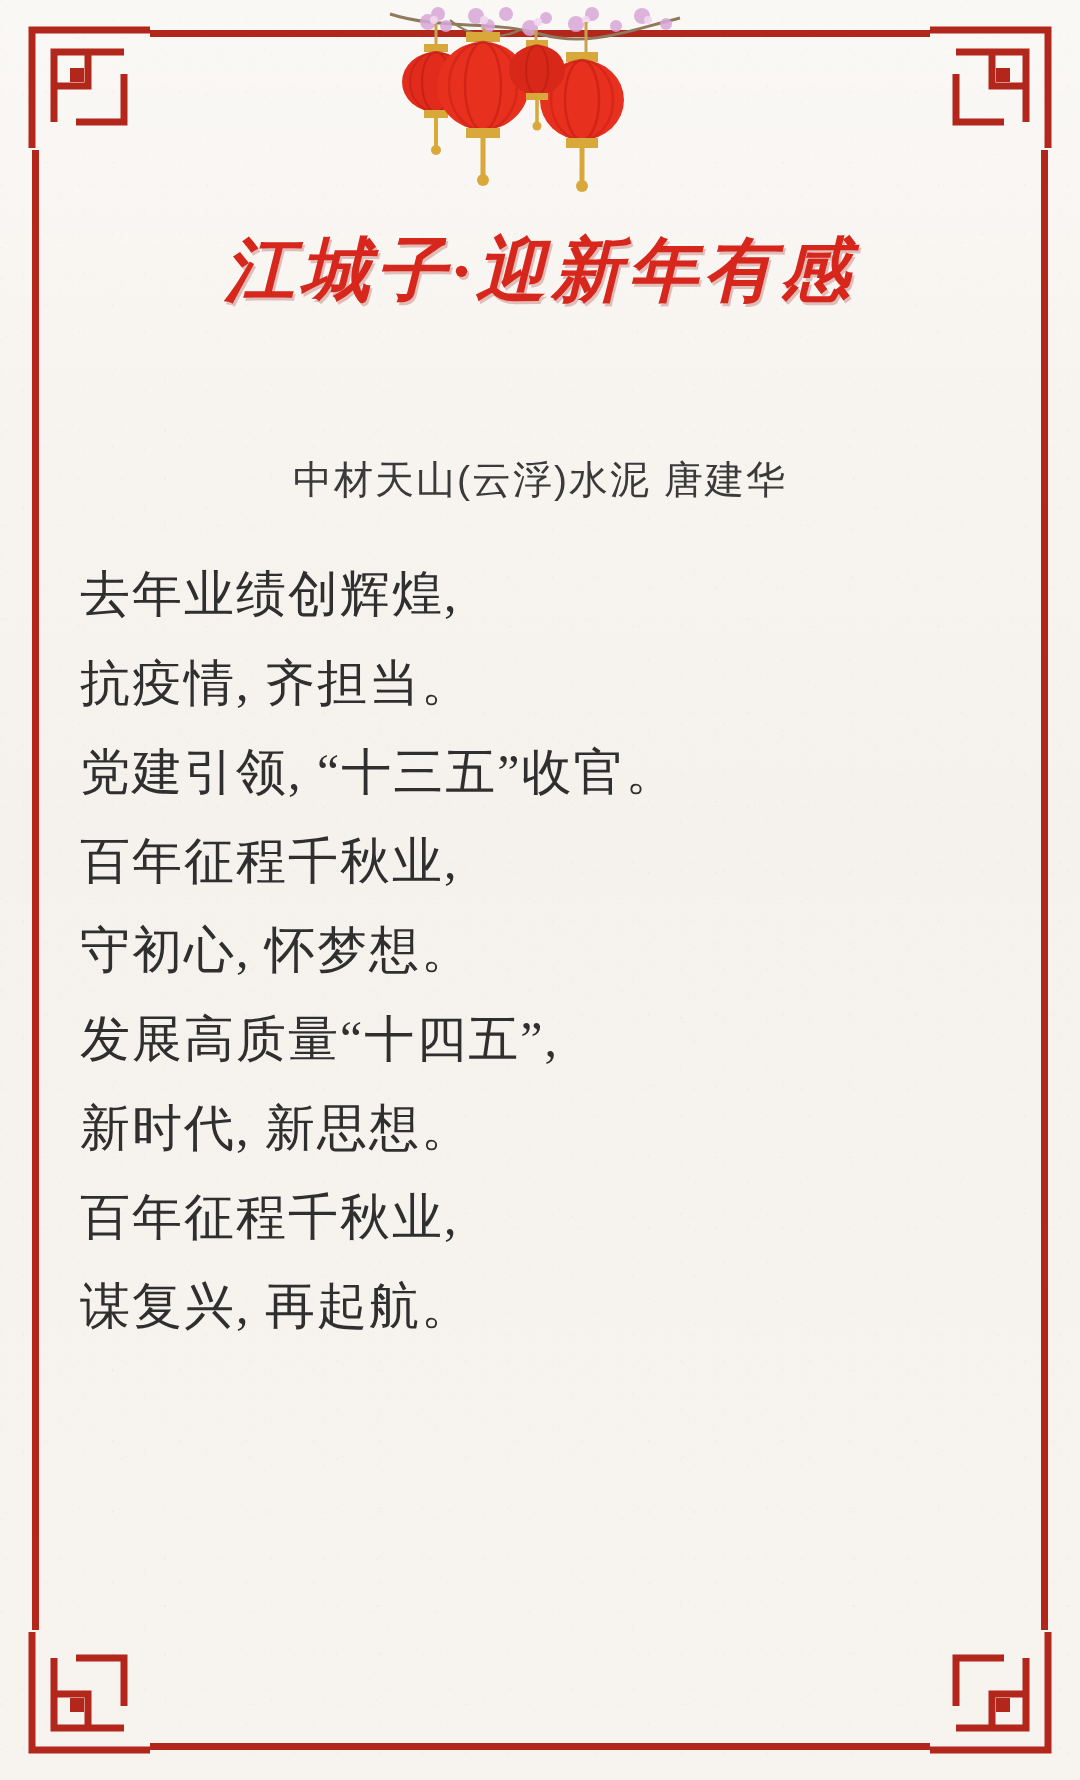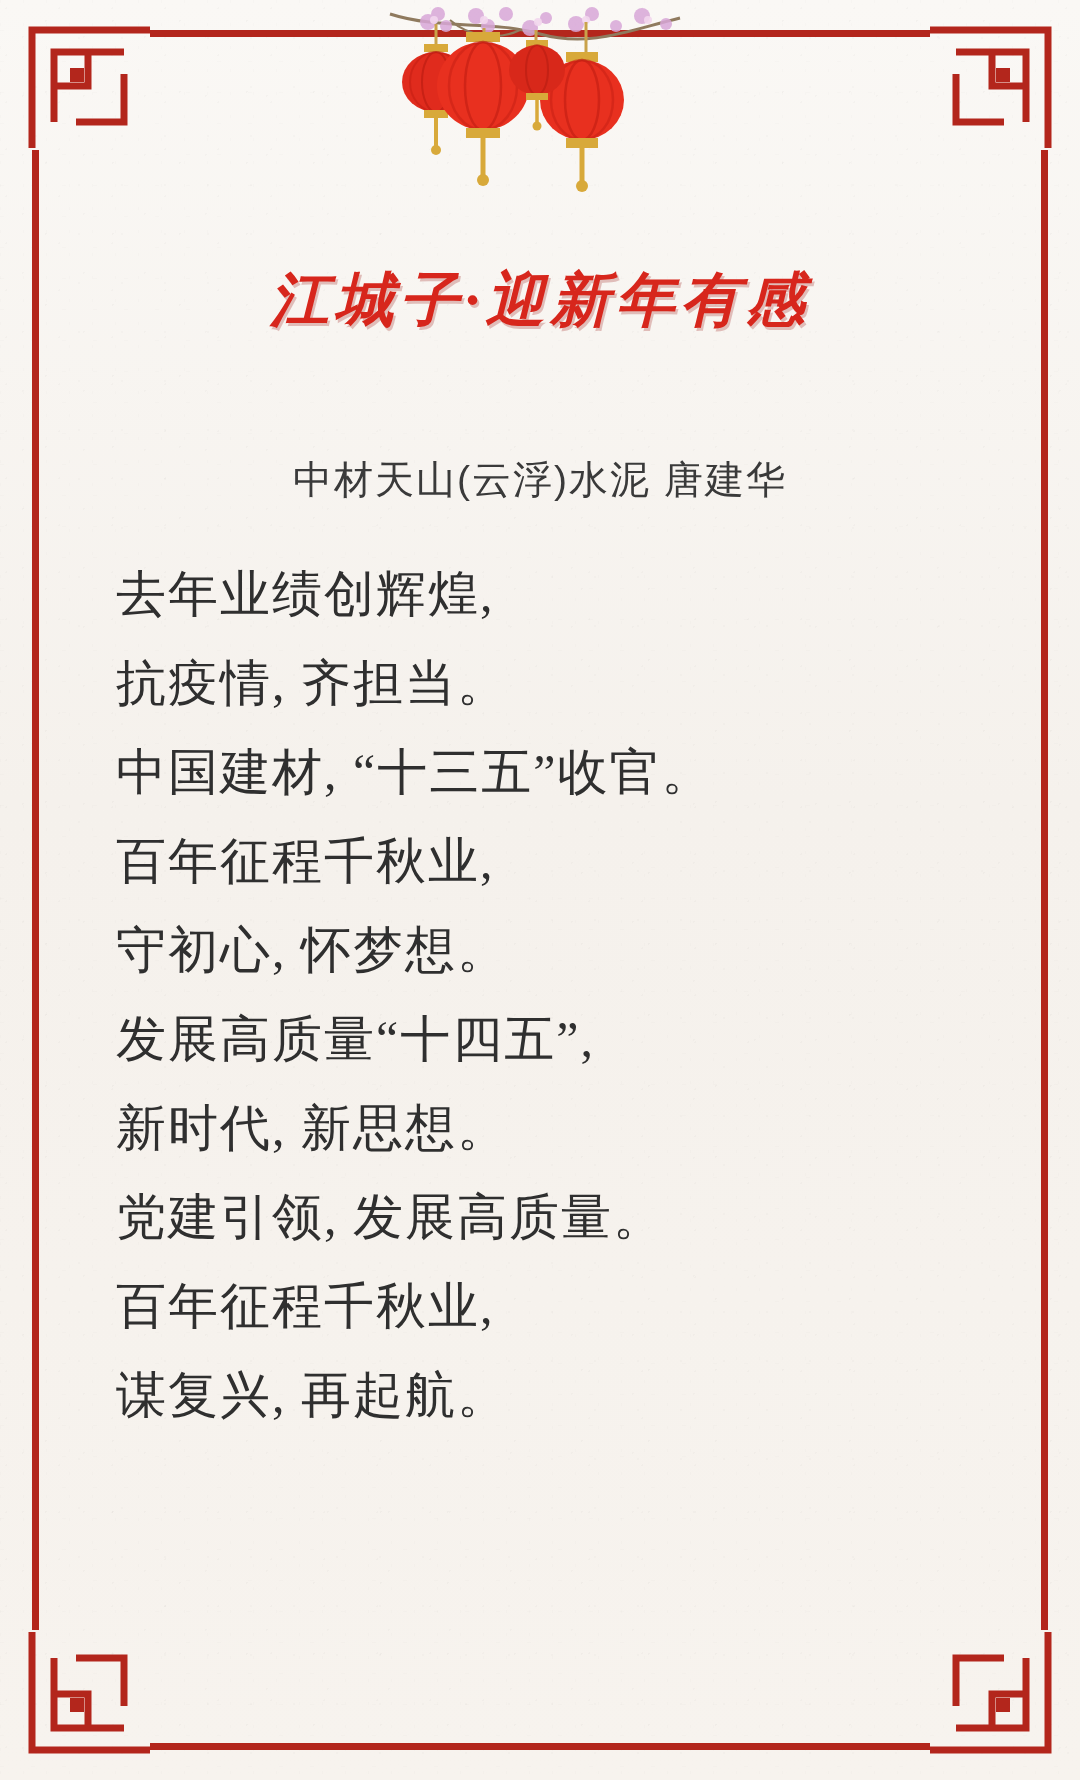--- a/index.html
+++ b/index.html
@@ -59,27 +59,27 @@
     top: 0;
     left: 50%;
     transform: translateX(-50%);
     width: 320px;
     height: 230px;
   }
 
   
   .title {
     position: absolute;
-    top: 268px;
+    top: 232px;
     left: 0;
     width: 1080px;
     text-align: center;
     color: #d7261c;
     font-family: "Liberation Serif", serif;
-    font-size: 59px;
+    font-size: 70px;
     font-weight: 700;
     font-style: italic;
     letter-spacing: 6px;
     line-height: 1.1;
     text-shadow: 2px 3px 0 rgba(150,20,14,0.25);
     white-space: nowrap;
   }
 
   .byline {
     position: absolute;
@@ -92,21 +92,21 @@
     font-size: 39px;
     letter-spacing: 2px;
     margin-top: 48px;
   }
 
   .poem {
     position: absolute;
     top: 550px;
     left: 0;
     width: 857px;
-    padding-left: 116px;
+    padding-left: 80px;
     box-sizing: border-box;
   }
   .poem-line {
     color: #2f2f2f;
     font-family: "Liberation Serif", serif;
     font-size: 50px;
     line-height: 89px;
     letter-spacing: 2px;
     white-space: nowrap;
   }
@@ -244,23 +244,22 @@
     </svg>
   </div>
 
   <div class="title">江城子·迎新年有感</div>
 
   <div class="byline">中材天山(云浮)水泥  唐建华</div>
 
   <div class="poem">
     <div class="poem-line">去年业绩创辉煌,</div>
     <div class="poem-line">抗疫情, 齐担当。</div>
-    <div class="poem-line">中国建材, “十三五”收官。</div>
+    <div class="poem-line">党建引领, “十三五”收官。</div>
     <div class="poem-line">百年征程千秋业,</div>
     <div class="poem-line">守初心, 怀梦想。</div>
     <div class="poem-line">发展高质量“十四五”,</div>
     <div class="poem-line">新时代, 新思想。</div>
-    <div class="poem-line">党建引领, 发展高质量。</div>
     <div class="poem-line">百年征程千秋业,</div>
     <div class="poem-line">谋复兴, 再起航。</div>
   </div>
 
 </div>
 
 </body></html>

